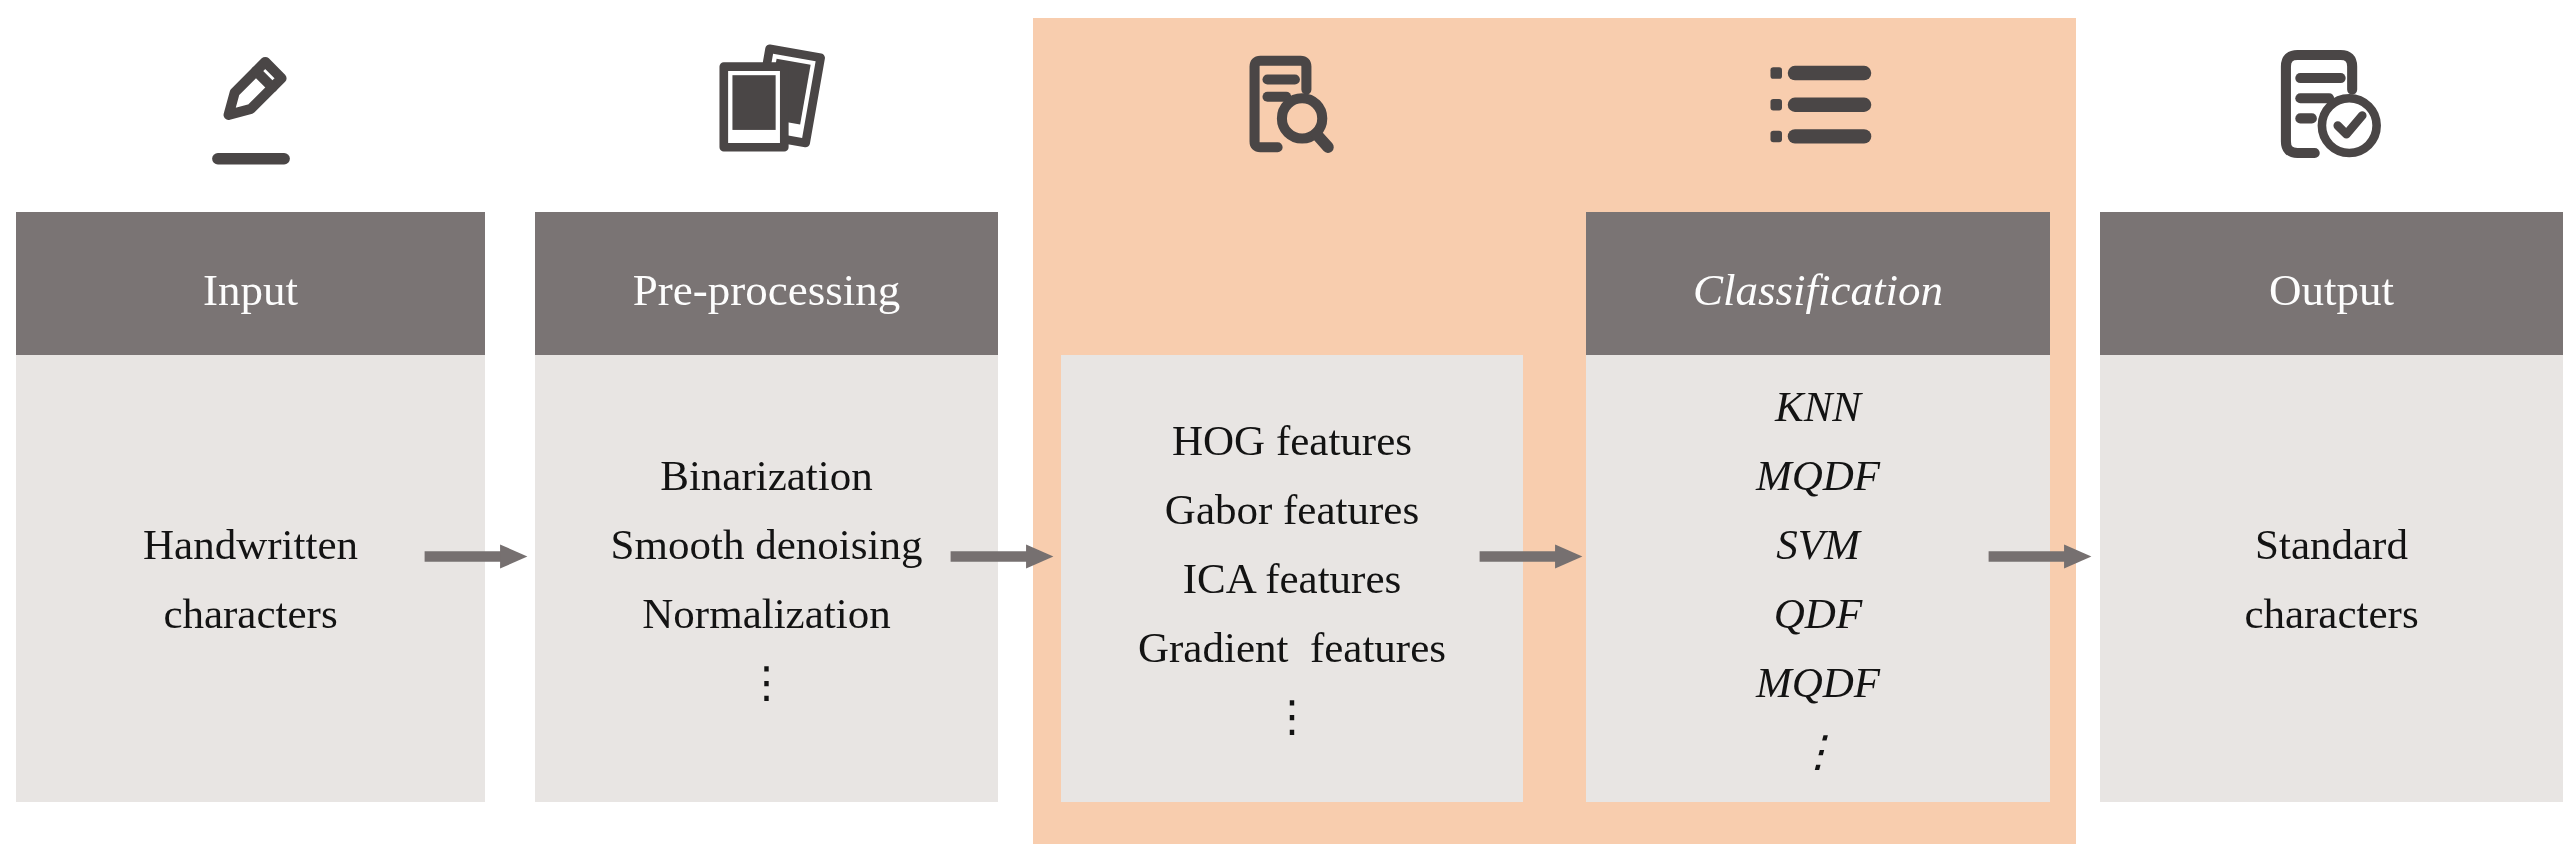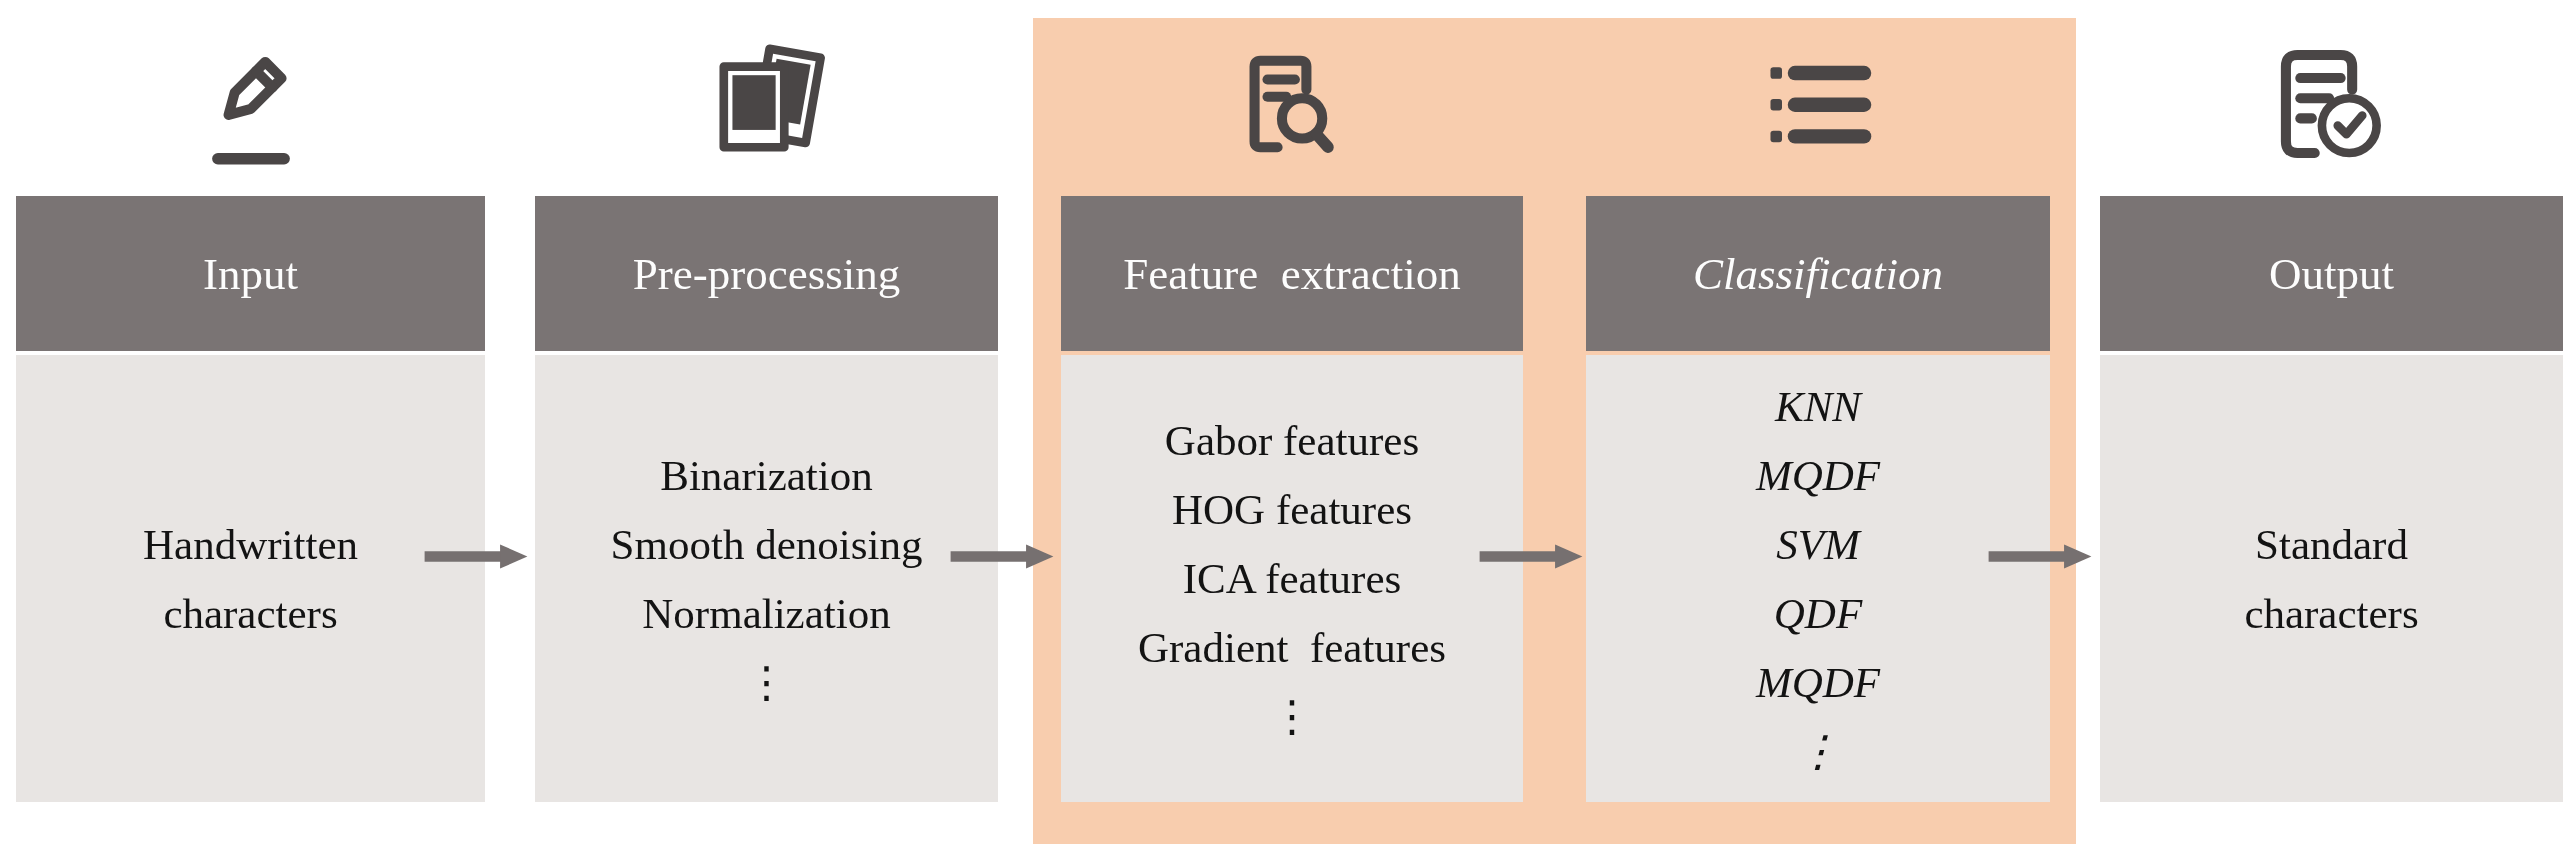--- a/index.html
+++ b/index.html
@@ -18,21 +18,21 @@
   }
   .stage{
     position:absolute;top:0;height:861px;z-index:2;
   }
   .icon-wrap{
     position:absolute;top:0;left:0;right:0;height:200px;
     display:flex;align-items:center;justify-content:center;
     padding-top:8px;box-sizing:border-box;
   }
   .stage-header{
-    position:absolute;top:196px;left:0;right:0;height:155px;
+    position:absolute;top:212px;left:0;right:0;height:155px;
     background:var(--header_bg,#7a7474);
     display:flex;align-items:center;justify-content:center;
   }
   .stage-title{
     color:var(--header_text,#fdfdfd);
     font-size:45px;
     white-space:pre;
   }
   .stage-body{
     position:absolute;top:355px;left:0;right:0;height:447px;
@@ -105,26 +105,23 @@
   <div class="stage" style="left:1061px;width:462px;">
     <div class="icon-wrap">
       <svg width="144" height="144" viewBox="0 0 100 100">
         <path class="ic" d="M60 40 V24 Q60 20 56 20 H28 Q24 20 24 24 V76 Q24 80 28 80 H40"></path>
         <path class="ic" d="M33 33 H52"></path>
         <path class="ic" d="M33 45 H46"></path>
         <circle class="ic" cx="57" cy="60" r="14"></circle>
         <path class="ic" d="M67 71 L75 80" style="stroke-width:8;"></path>
       </svg>
     </div>
-    <div class="stage-header">
-      <span class="stage-title">Feature  extraction</span>
-    </div>
     <div class="stage-body">
+        <div class="body-line">HOG features</div>
         <div class="body-line">Gabor features</div>
-        <div class="body-line">HOG features</div>
         <div class="body-line">ICA features</div>
         <div class="body-line">Gradient  features</div>
         <div class="body-line">⋮</div>
       </div>
   </div>
 
   <div class="stage" style="left:1586px;width:464px;font-style:italic;">
     <div class="icon-wrap">
       <svg width="144" height="144" viewBox="0 0 100 100">
         <rect class="icf" x="17" y="24.5" width="8" height="8" rx="2"></rect>

